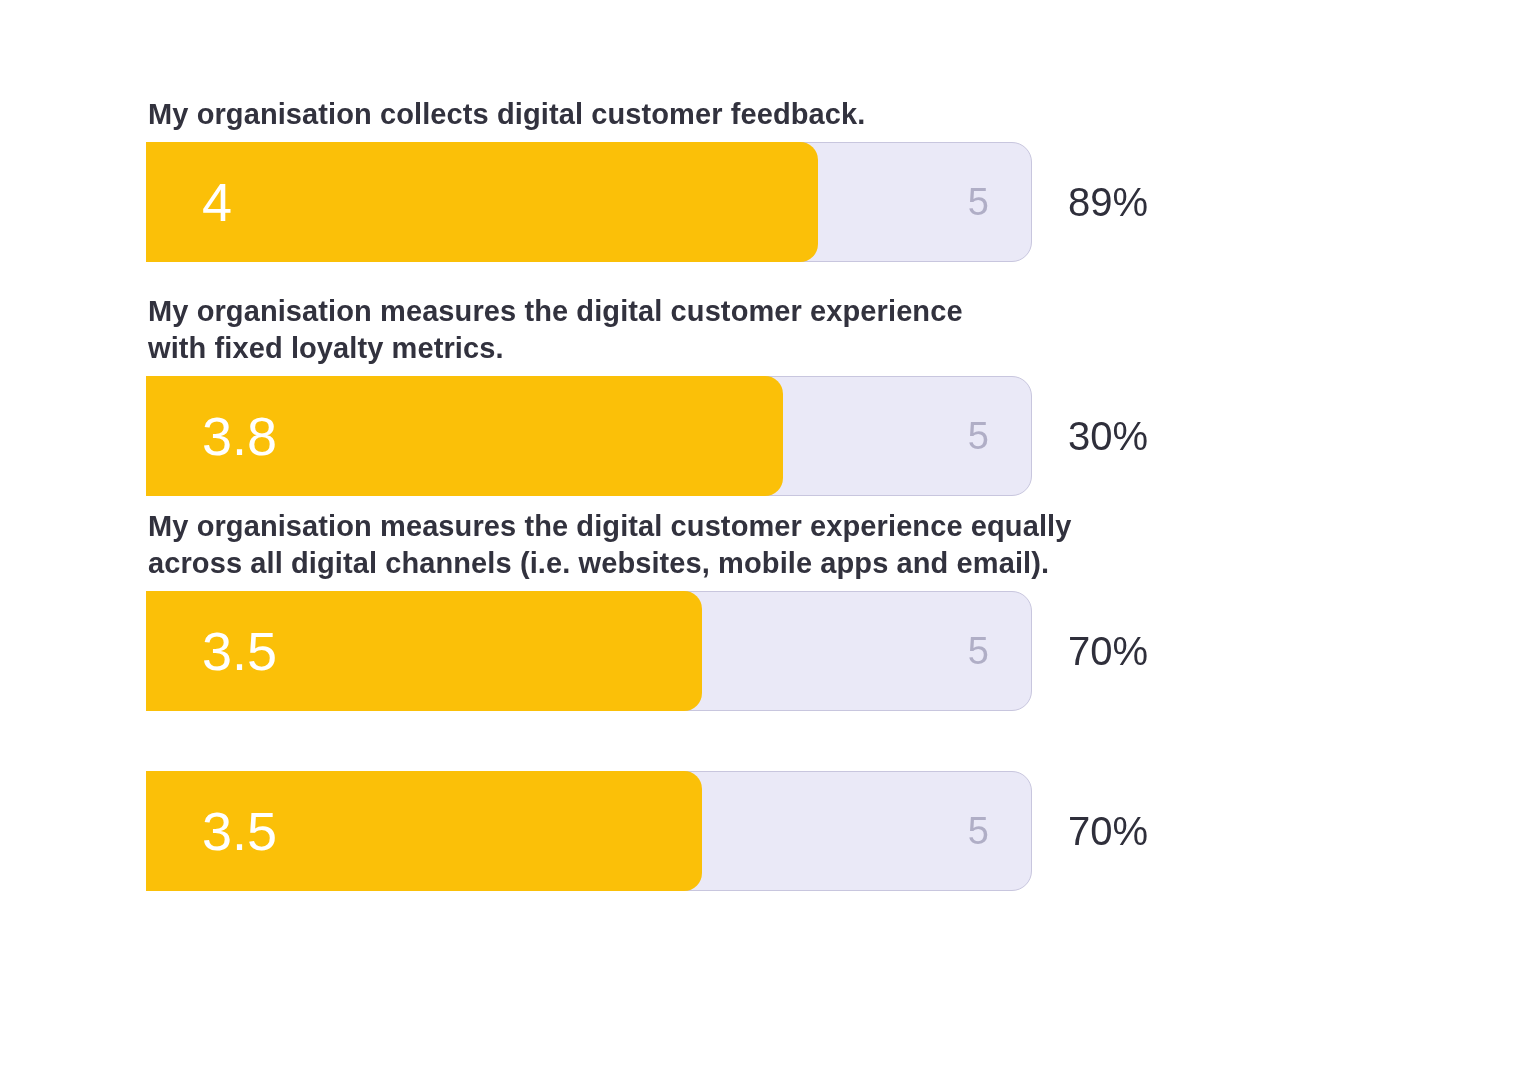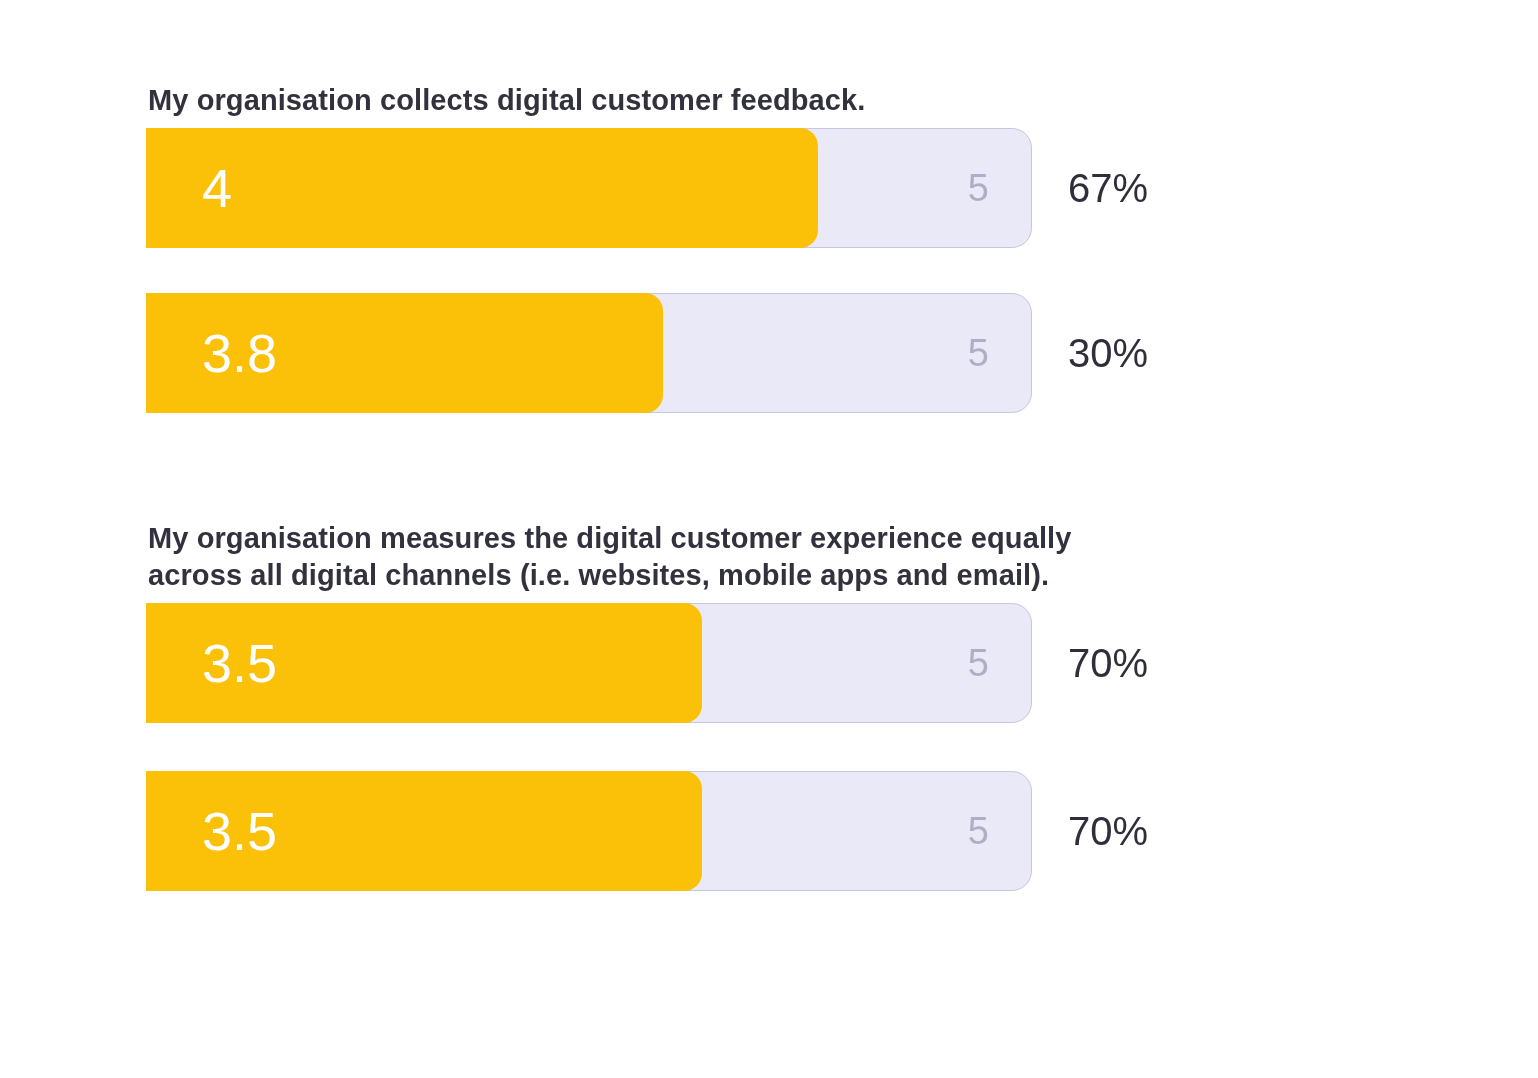--- a/index.html
+++ b/index.html
@@ -94,46 +94,48 @@
     line-height: 1;
     margin-left: 36px;
     white-space: nowrap;
   }
 </style>
 </head>
 <body>
 
 <div class="chart-wrap">
 
-  <div class="bar-group" style="top:82px">
+  <div class="bar-group" style="top:96px">
     <div class="question">My organisation collects digital customer feedback.</div>
     <div class="bar-row">
       <div class="track">
         <div class="fill" style="width:672px">
           <span class="fill-value">4</span>
         </div>
         <span class="track-max">5</span>
       </div>
-      <span class="percent">67%</span>
+      <span class="percent">89%</span>
     </div>
   </div>
 
   <div class="bar-group" style="top:293px">
+    <div class="question">My organisation measures the digital customer experience
+with fixed loyalty metrics.</div>
     <div class="bar-row">
       <div class="track">
-        <div class="fill" style="width:517px">
+        <div class="fill" style="width:637px">
           <span class="fill-value">3.8</span>
         </div>
         <span class="track-max">5</span>
       </div>
       <span class="percent">30%</span>
     </div>
   </div>
 
-  <div class="bar-group" style="top:520px">
+  <div class="bar-group" style="top:508px">
     <div class="question">My organisation measures the digital customer experience equally
 across all digital channels (i.e. websites, mobile apps and email).</div>
     <div class="bar-row">
       <div class="track">
         <div class="fill" style="width:556px">
           <span class="fill-value">3.5</span>
         </div>
         <span class="track-max">5</span>
       </div>
       <span class="percent">70%</span>

